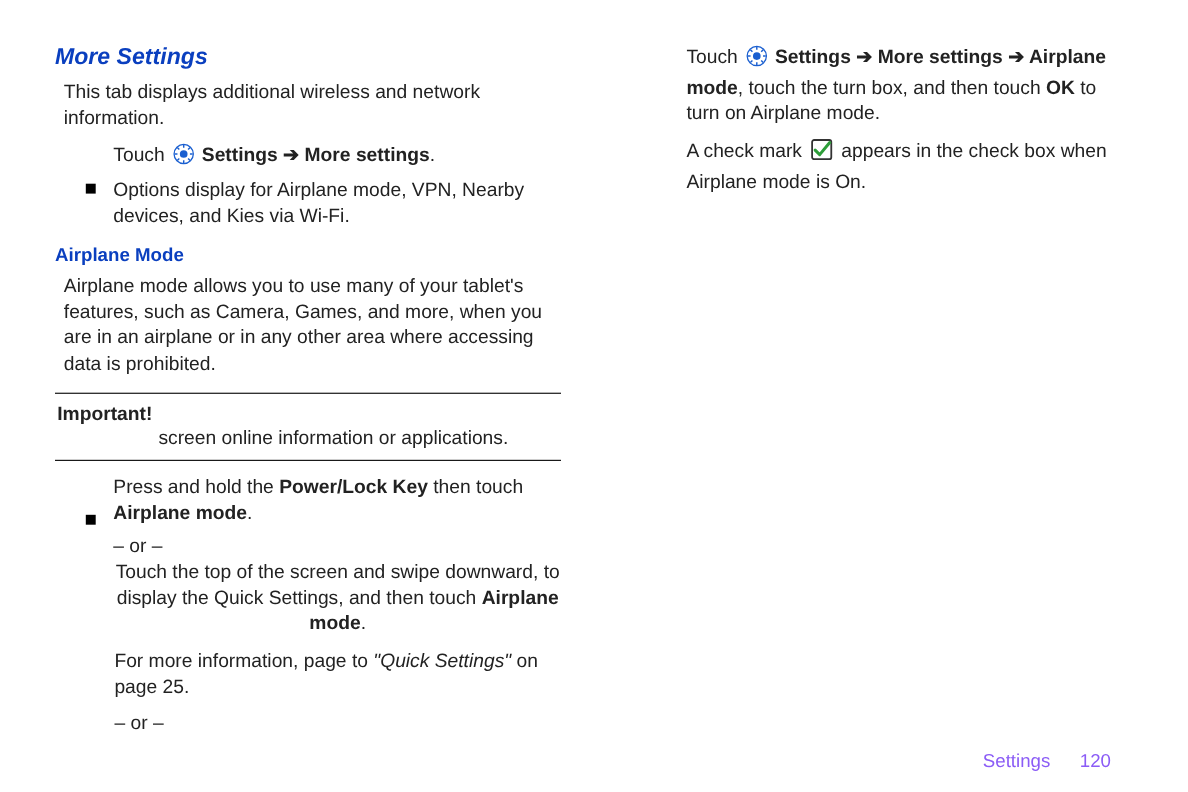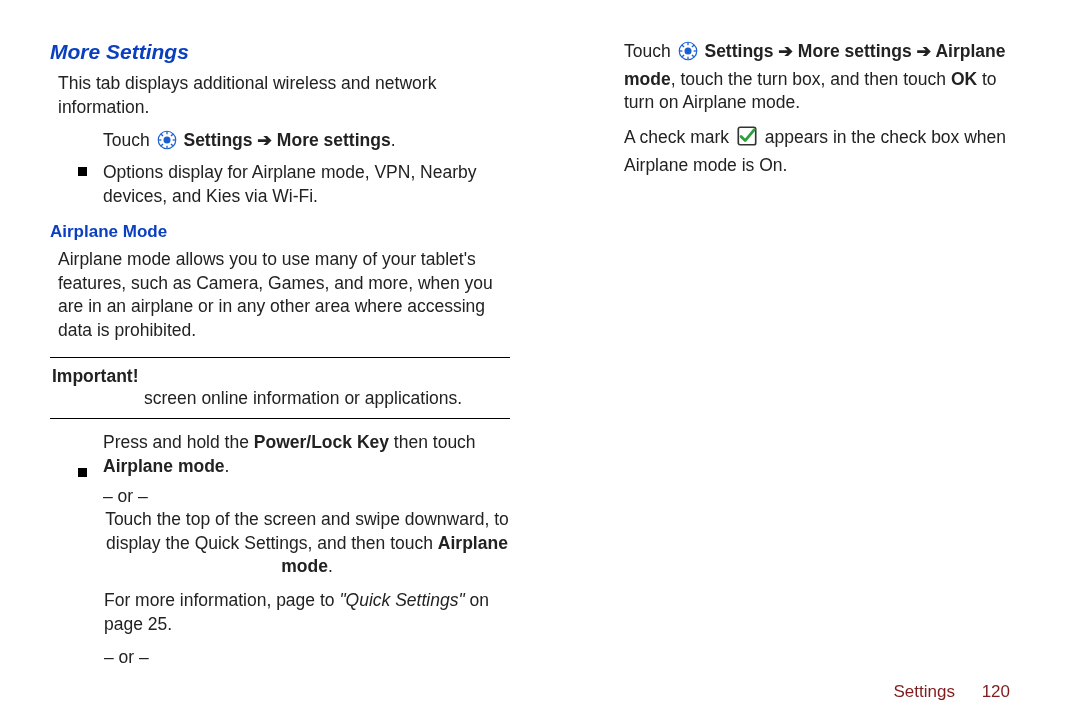--- a/index.html
+++ b/index.html
@@ -66,21 +66,21 @@
   }
   .callout-row { display: flex; }
   .callout-label { font-weight: bold; flex: 0 0 auto; padding-right: 4px; }
   .callout-text { flex: 1; line-height: 1.35; }
   .callout-cont { margin-left: 92px; line-height: 1.35; }
   .footer {
     position: absolute;
     right: 70px;
     bottom: 18px;
     font-size: 17px;
-    color: #7f1d1d;
+    color: #8b5cf6;
   }
   .footer .pg { display: inline-block; margin-left: 22px; }
 </style>
 </head>
 <body>
 
 <div class="page">
 
   <div class="h-main">More Settings</div>
 

